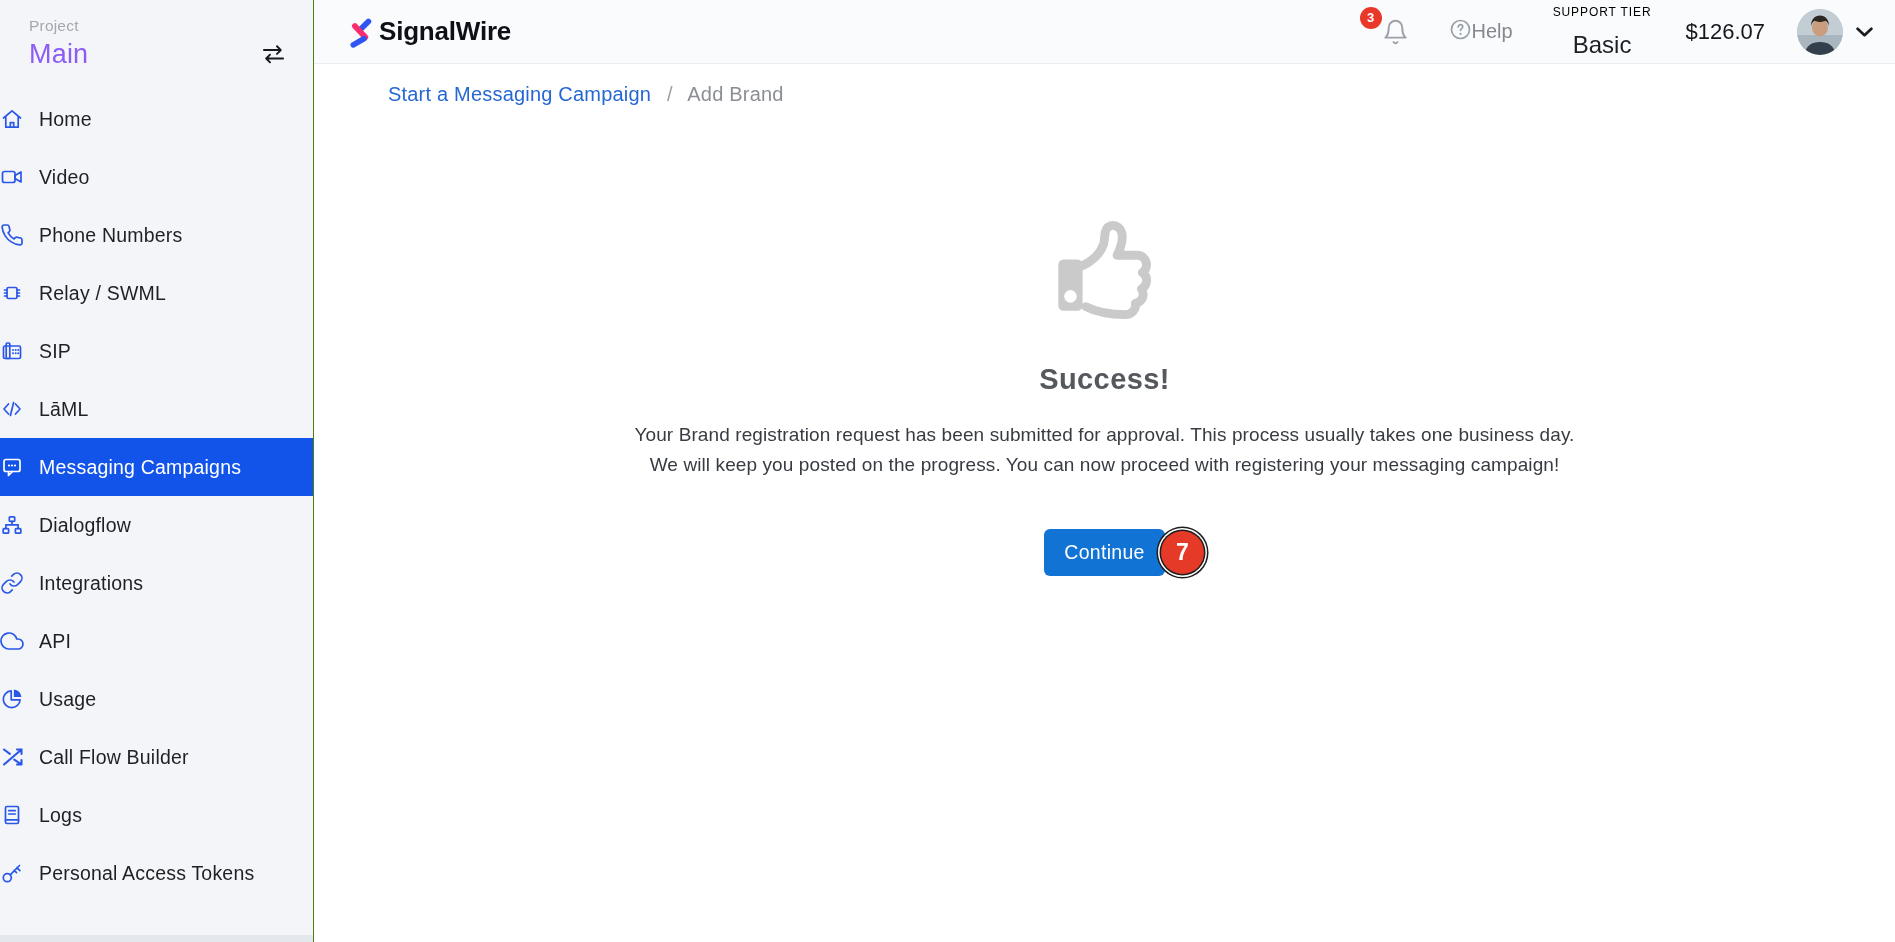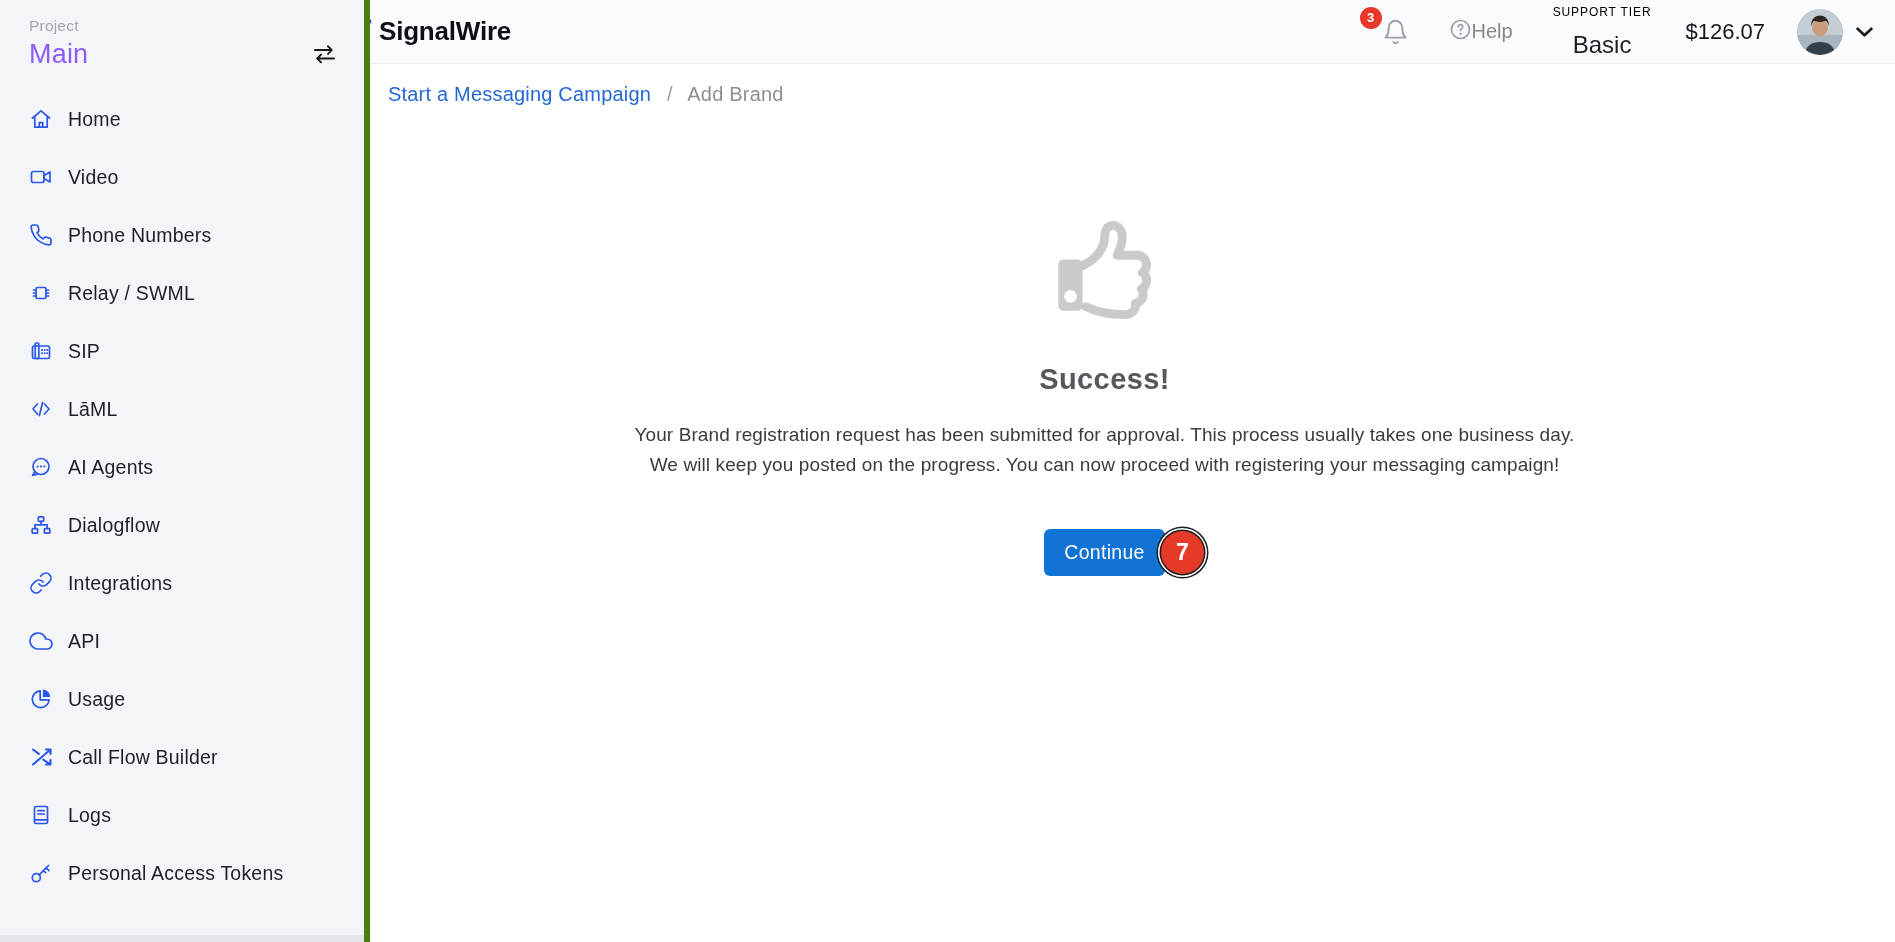--- a/index.html
+++ b/index.html
@@ -1,30 +1,30 @@
 <!DOCTYPE html>
 <html><head>
 <meta charset="utf-8">
 <style>
   * { margin:0; padding:0; box-sizing:border-box; }
   html,body { width:1895px; height:942px; overflow:hidden; background:#fff;
     font-family:"Liberation Sans", sans-serif; }
 
   
-  .sidebar { position:fixed; left:0; top:0; bottom:0; width:370px;
-    background:#f4f5f8; border-right:6px solid #4d7c0f; z-index:5; }
+  .sidebar { position:fixed; left:0; top:0; bottom:0; width:314px;
+    background:#f4f5f8; border-right:1px solid #4d7c0f; z-index:5; }
   .project { padding:17px 26px 0 29px; }
   .project-label { font-size:15.5px; color:#a3a8b0; letter-spacing:.2px; }
   .project-row { display:flex; justify-content:space-between; align-items:flex-start; }
   .project-name { font-size:27px; color:#8b5cf6; margin-top:4px; letter-spacing:.2px; }
   .swap { margin-top:9px; color:#17191d; cursor:pointer; }
   .swap svg { width:27px; height:20px; stroke:currentColor; fill:none;
     stroke-width:1.7; stroke-linecap:round; stroke-linejoin:round; }
   .nav { margin-top:20px; }
-  .nav-item { height:58px; display:flex; align-items:center; padding-left:29px;
+  .nav-item { height:58px; display:flex; align-items:center; 
     gap:15px; font-size:19.5px; color:#1d2126; cursor:pointer; letter-spacing:.2px; }
   .nav-item .nav-icon { width:24px; height:24px; display:flex; }
   .nav-item svg { width:24px; height:24px; color:#2a57e8;
     stroke:currentColor; fill:none; stroke-width:1.7;
     stroke-linecap:round; stroke-linejoin:round; }
   .nav-item svg .f { fill:currentColor; stroke:none; }
   .nav-item.active { background:#1253e9; color:#fff; }
   .nav-item.active svg { color:#fff; }
   .sidebar-strip { position:absolute; bottom:0; left:0; right:0; height:7px; background:#e4e7eb; }
 
@@ -147,31 +147,31 @@
       <span class="nav-label">SIP</span>
     </div>
     <div class="nav-item">
       <span class="nav-icon">
         <svg viewBox="0 0 24 24">
             <path d="M8.5 7 4 12l4.5 5M15.5 7 20 12l-4.5 5M13.6 5.5l-3.2 13"></path>
           </svg>
       </span>
       <span class="nav-label">LāML</span>
     </div>
-    <div class="nav-item">
-      <span class="nav-icon">
-        <svg viewBox="0 0 24 24">
-            <circle cx="12" cy="11.5" r="8"></circle>
-            <path d="M5.8 16.8 3.6 20.4 8.2 19.2"></path>
-            <circle class="f" cx="8.6" cy="11.5" r="1.1"></circle>
-            <circle class="f" cx="12" cy="11.5" r="1.1"></circle>
-            <circle class="f" cx="15.4" cy="11.5" r="1.1"></circle>
-          </svg>
-      </span>
-      <span class="nav-label">AI Agents</span>
+    <div class="nav-item active">
+      <span class="nav-icon">
+        <svg viewBox="0 0 24 24">
+            <rect x="4" y="4.5" width="16" height="12" rx="2"></rect>
+            <path d="M8.5 16.5v4l4-4"></path>
+            <circle class="f" cx="9" cy="10.5" r="1.1"></circle>
+            <circle class="f" cx="12" cy="10.5" r="1.1"></circle>
+            <circle class="f" cx="15" cy="10.5" r="1.1"></circle>
+          </svg>
+      </span>
+      <span class="nav-label">Messaging Campaigns</span>
     </div>
     <div class="nav-item">
       <span class="nav-icon">
         <svg viewBox="0 0 24 24">
             <rect x="9.3" y="3.8" width="5.4" height="4.6" rx="0.8"></rect>
             <rect x="3.2" y="15.6" width="5.4" height="4.6" rx="0.8"></rect>
             <rect x="15.4" y="15.6" width="5.4" height="4.6" rx="0.8"></rect>
             <path d="M12 8.4v3.4M5.9 15.6v-3.8h12.2v3.8"></path>
           </svg>
       </span>

